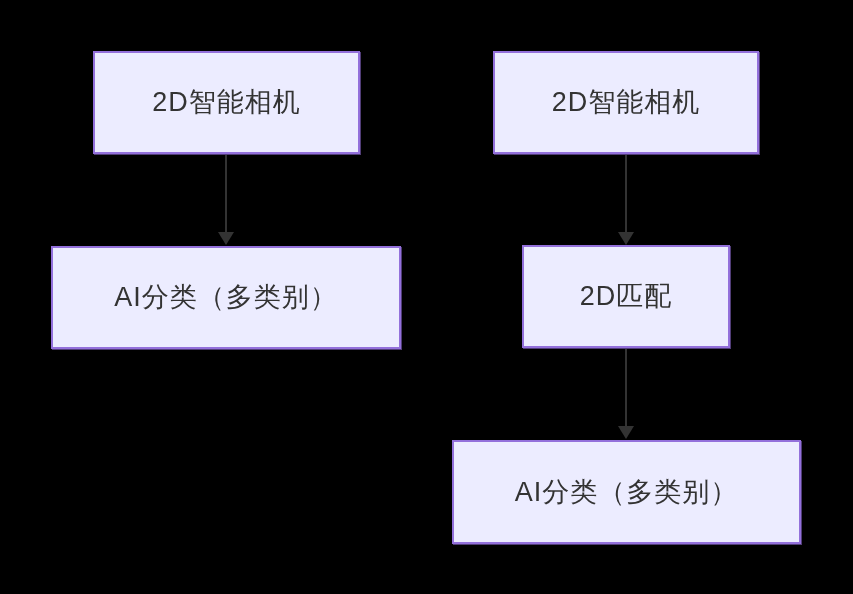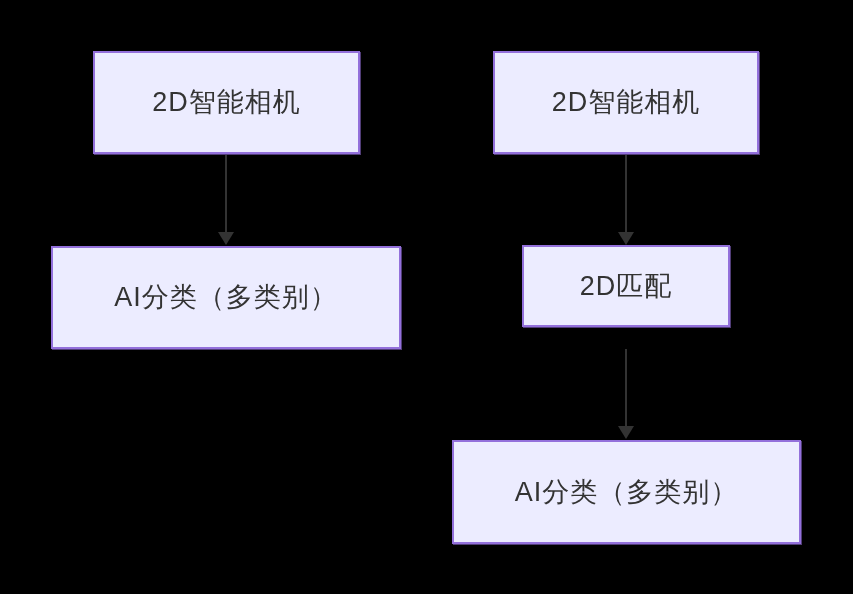--- a/index.html
+++ b/index.html
@@ -44,21 +44,21 @@
     height: 0;
     border-left: 8px solid transparent;
     border-right: 8px solid transparent;
     border-top: 13px solid #333333;
   }
 
   
   #node-l1 { left: 93px;  top: 51px;  width: 267px; height: 103px; }
   #node-l2 { left: 51px;  top: 246px; width: 350px; height: 103px; }
   #node-r1 { left: 493px; top: 51px;  width: 266px; height: 103px; }
-  #node-r2 { left: 522px; top: 245px; width: 208px; height: 82px; }
+  #node-r2 { left: 522px; top: 245px; width: 208px; height: 103px; }
   #node-r3 { left: 452px; top: 440px; width: 349px; height: 104px; }
   #arrow-a { left: 218px; top: 155px; height: 90px; }
   #arrow-b { left: 618px; top: 155px; height: 90px; }
   #arrow-c { left: 618px; top: 349px; height: 90px; }
 </style>
 </head>
 <body>
 
 <div class="canvas">
 

